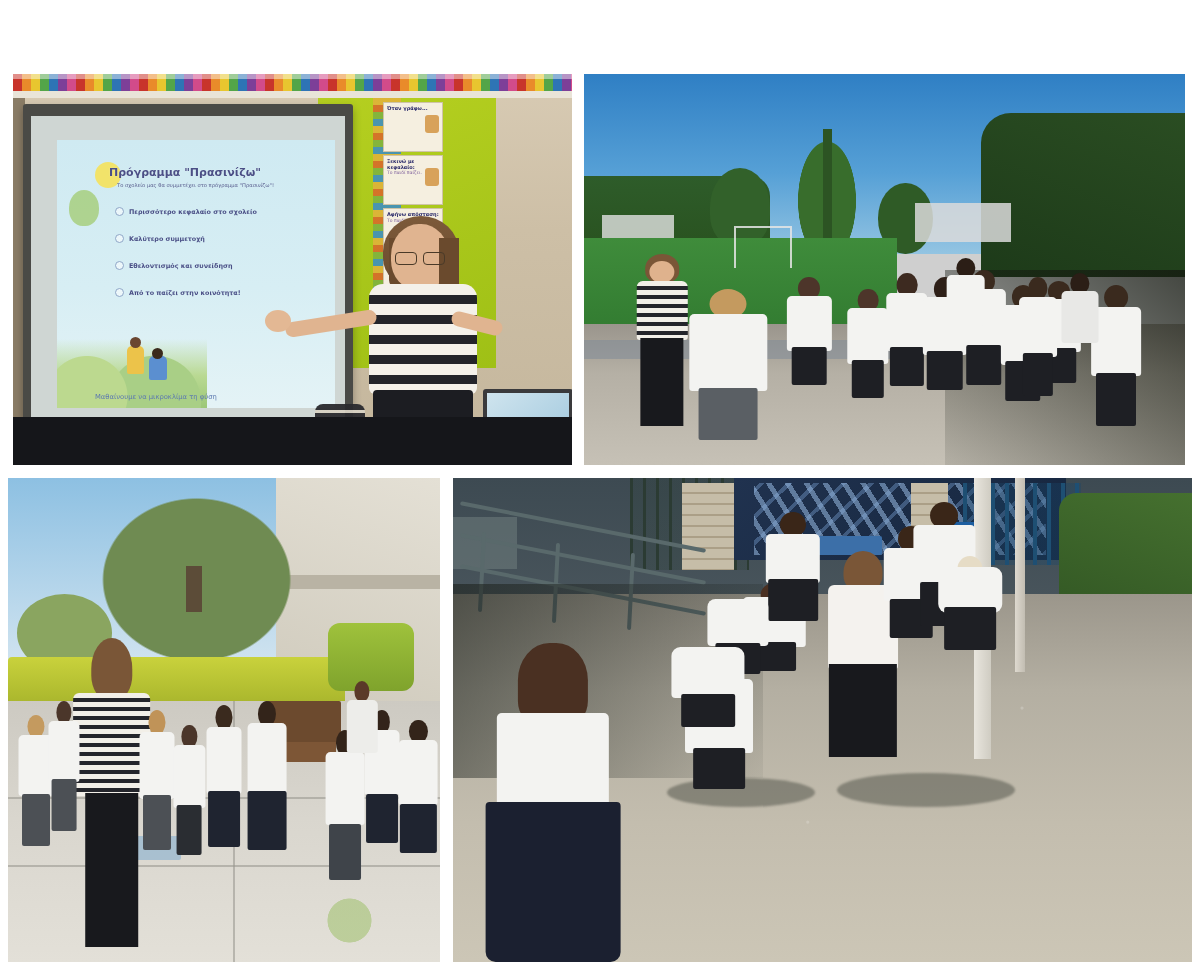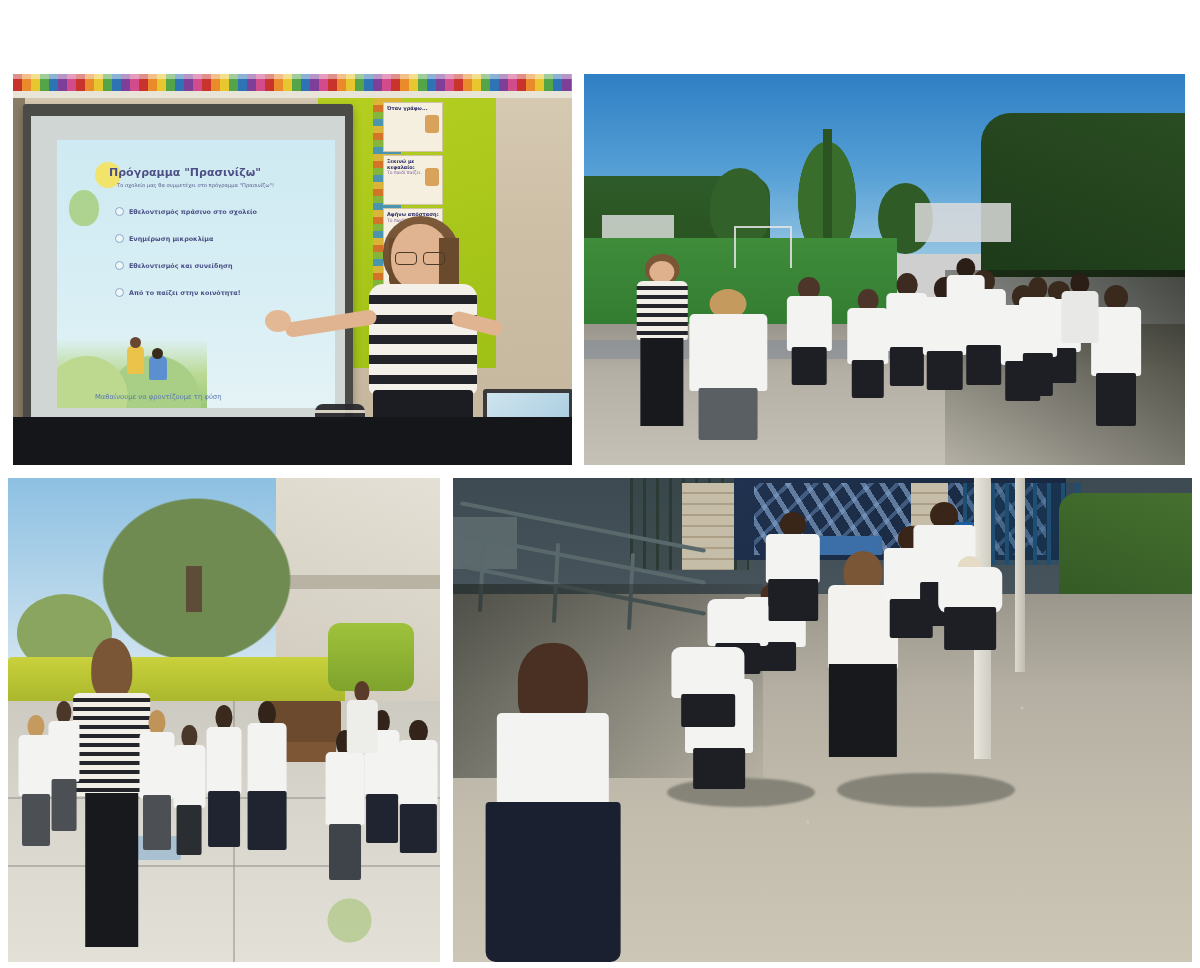--- a/index.html
+++ b/index.html
@@ -247,36 +247,36 @@
           <div class="sl-sun"></div>
           <div class="sl-hills"></div>
           <div class="sl-tree"></div>
           <div class="sl-kidA"></div>
           <div class="sl-kidB"></div>
           <div class="sl-title">Πρόγραμμα "Πρασινίζω"</div>
           <div class="sl-sub">Το σχολείο μας θα συμμετέχει στο πρόγραμμα "Πρασινίζω"!</div>
           <div class="sl-list">
             <div class="sl-item">
               <span class="sl-dot"></span>
-              <span>Εθελοντισμός πράσινο στο σχολείο</span>
+              <span>Περισσότερο κεφαλαίο στο σχολείο</span>
             </div>
             <div class="sl-item">
               <span class="sl-dot"></span>
-              <span>Ενημέρωση μικροκλίμα</span>
+              <span>Καλύτερο συμμετοχή</span>
             </div>
             <div class="sl-item">
               <span class="sl-dot"></span>
               <span>Εθελοντισμός και συνείδηση</span>
             </div>
             <div class="sl-item">
               <span class="sl-dot"></span>
               <span>Από το παίζει στην κοινότητα!</span>
             </div>
           </div>
-          <div class="sl-foot">Μαθαίνουμε να φροντίζουμε τη φύση</div>
+          <div class="sl-foot">Μαθαίνουμε να μικροκλίμα τη φύση</div>
         </div>
       </div>
     </div>
 
     <div class="cl-posters">
       <div class="cl-poster">
         <div class="pt">Όταν γράφω...</div>
         <div class="pfig"></div>
       </div>
       <div class="cl-poster">

